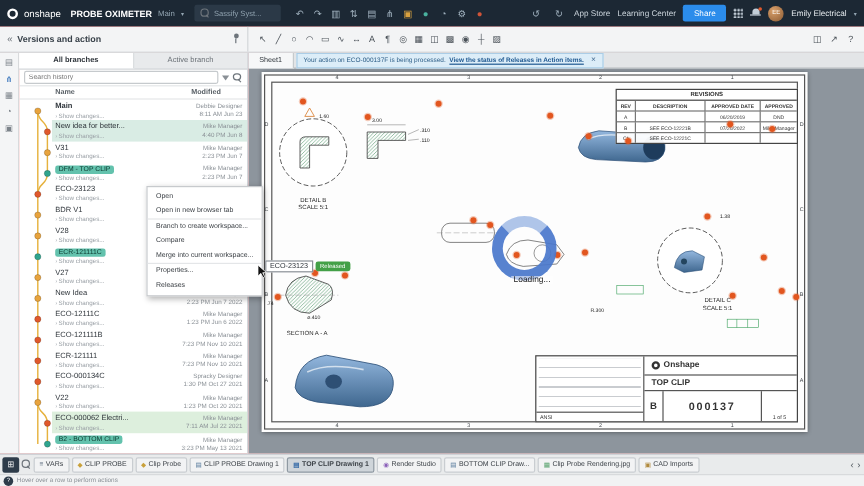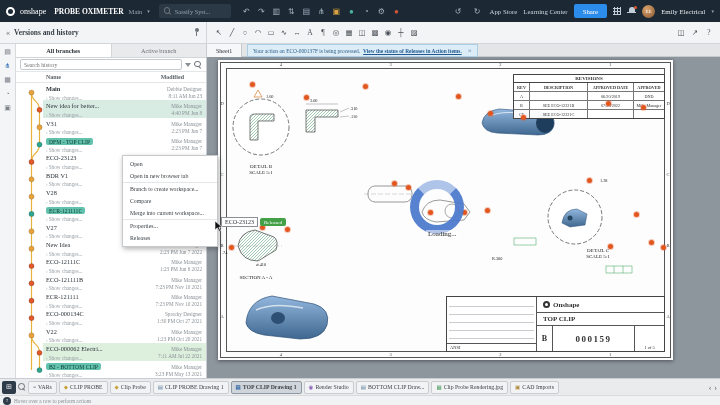--- a/index.html
+++ b/index.html
@@ -1,17 +1,17 @@
 <!DOCTYPE html>
 <html><head>
 <meta charset="utf-8">
 <style>
 *{box-sizing:border-box;margin:0;padding:0}
 html,body{margin:0;padding:0}
-#app{position:relative;width:720px;height:405px;font-family:Liberation Serif, serif;background:#ef4444;overflow:hidden;font-size:7px;color:#333}
+#app{position:relative;width:720px;height:405px;font-family:Liberation Sans, sans-serif;background:#ef4444;overflow:hidden;font-size:7px;color:#333}
 
 .topbar{position:absolute;left:0;top:0;width:720px;height:22px;background:#1c2834;display:flex;align-items:center;gap:5px;padding:0 6px;color:#c3ced8;z-index:20}
 .logo-mark{width:9px;height:9px;border:2.5px solid #fff;border-radius:50%;flex:none}
 .logo-text{font-size:8px;color:#fff}
 .doc-title{font-size:7.5px;font-weight:bold;color:#fff;margin-left:3px;white-space:nowrap}
 .doc-ws{font-size:6.5px;color:#93a5b2}
 .caret{font-size:5px;color:#93a5b2}
 .top-search{display:flex;align-items:center;gap:3px;background:#2b3947;border-radius:2px;height:14px;padding:0 5px;width:72px;color:#8fa1ae;font-size:6.3px;white-space:nowrap;overflow:hidden;margin-left:4px}
 #top-tools{display:flex;align-items:center;gap:2px;margin-left:4px}
 .tbi{width:13px;height:13px;display:flex;align-items:center;justify-content:center;font-size:8px;color:#9fb0bd;border-radius:2px}
@@ -164,21 +164,21 @@
         </span>
       <span class="avatar">EE</span>
       <span class="user-name">Emily Electrical</span>
       <span class="caret">▾</span>
     </div>
   </div>
 
   <div class="row2">
     <div class="panel-header">
       <span class="ph-icon">«</span>
-      <span class="panel-title">Versions and history</span>
+      <span class="panel-title">Versions and action</span>
       <span class="i-pin"></span>
     </div>
     <div id="draw-tools">
         <span class="dbi">↖</span>
         <span class="dbi">╱</span>
         <span class="dbi">○</span>
         <span class="dbi">◠</span>
         <span class="dbi">▭</span>
         <span class="dbi">∿</span>
         <span class="dbi">↔</span>
@@ -482,21 +482,21 @@
           <div class="tb-ansi">ANSI</div>
         </div>
         <div class="tb-right">
           <div class="tb-co">
             <span class="tb-logo"></span>
             <span>Onshape</span>
           </div>
           <div class="tb-part">TOP CLIP</div>
           <div class="tb-bot">
             <span class="tb-rev">B</span>
-            <span class="tb-num">000159</span>
+            <span class="tb-num">000137</span>
             <span class="tb-sheet">1 of 5</span>
           </div>
         </div>
       </div>
     <span class="zone" style="left: 62.875px; top: 1.5px; transform: translateX(-50%);">4</span>
         <span class="zone" style="left: 62.875px; top: 291.5px; transform: translateX(-50%);">4</span>
         <span class="zone" style="left: 172.625px; top: 1.5px; transform: translateX(-50%);">3</span>
         <span class="zone" style="left: 172.625px; top: 291.5px; transform: translateX(-50%);">3</span>
         <span class="zone" style="left: 282.375px; top: 1.5px; transform: translateX(-50%);">2</span>
         <span class="zone" style="left: 282.375px; top: 291.5px; transform: translateX(-50%);">2</span>

